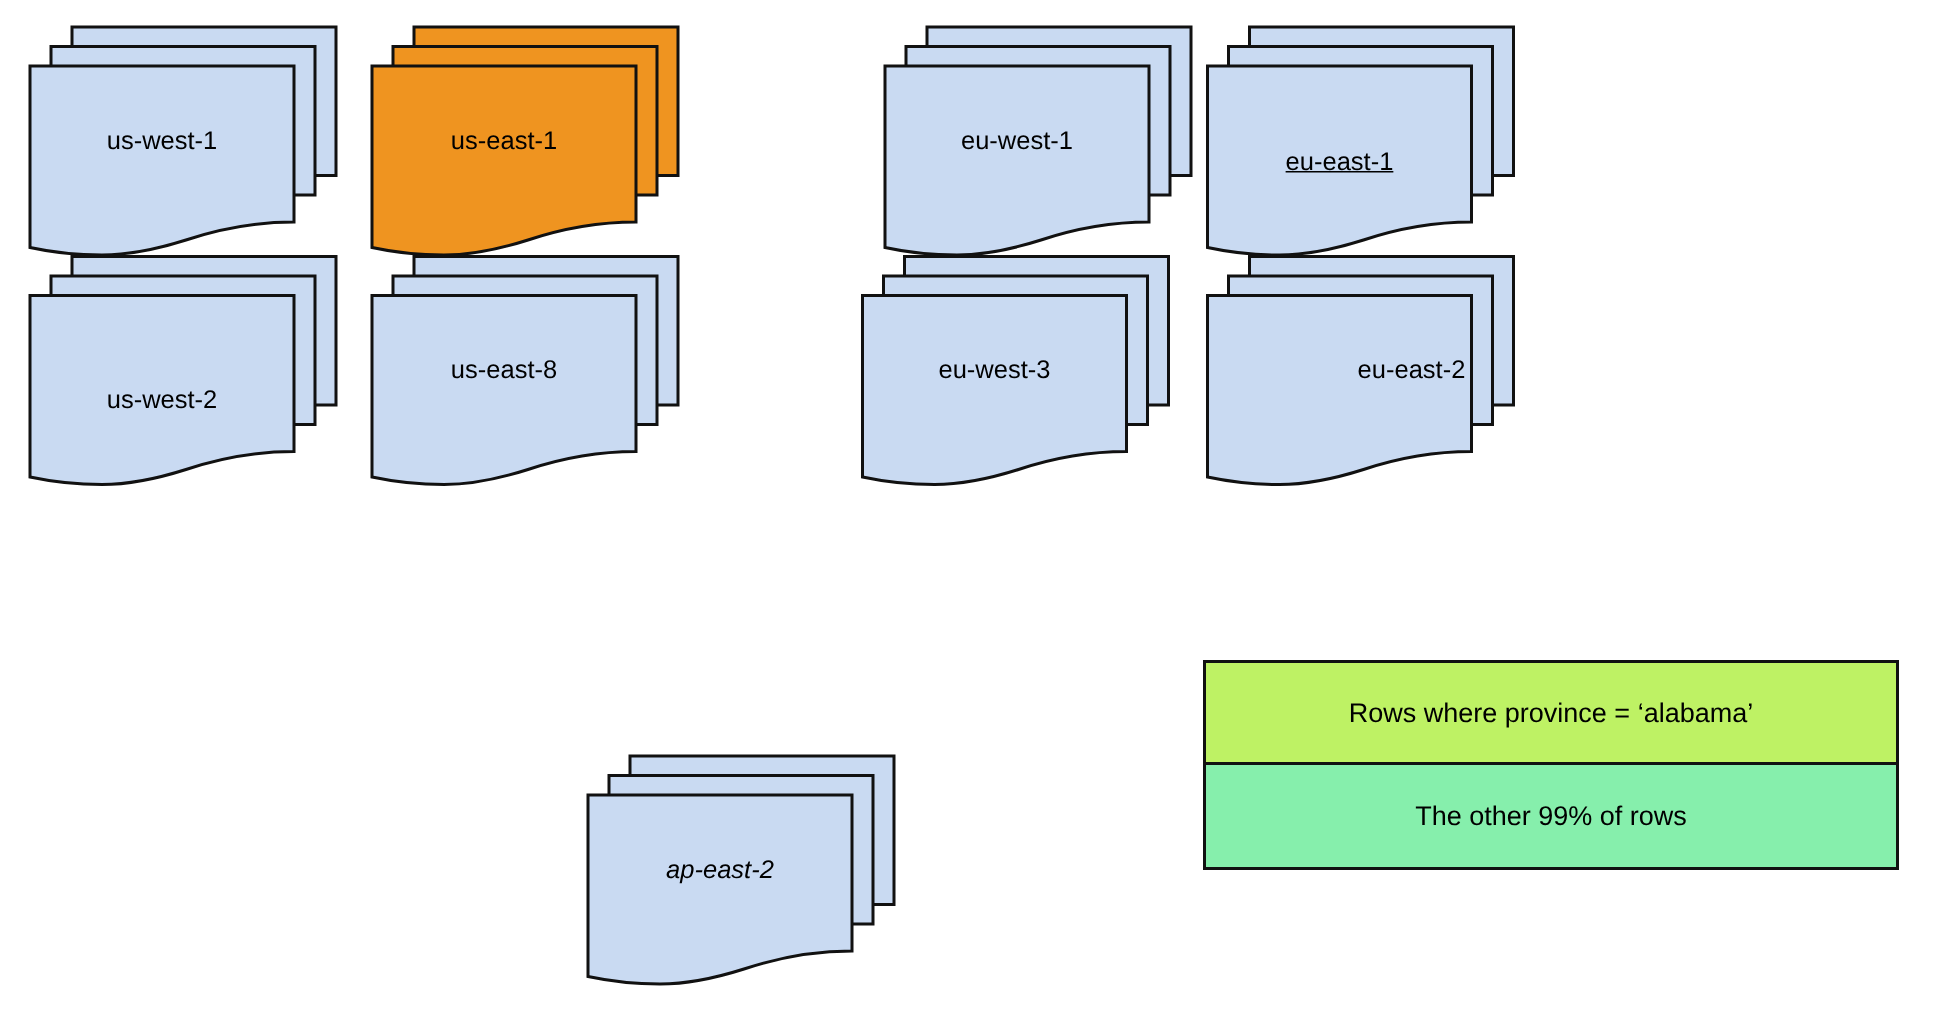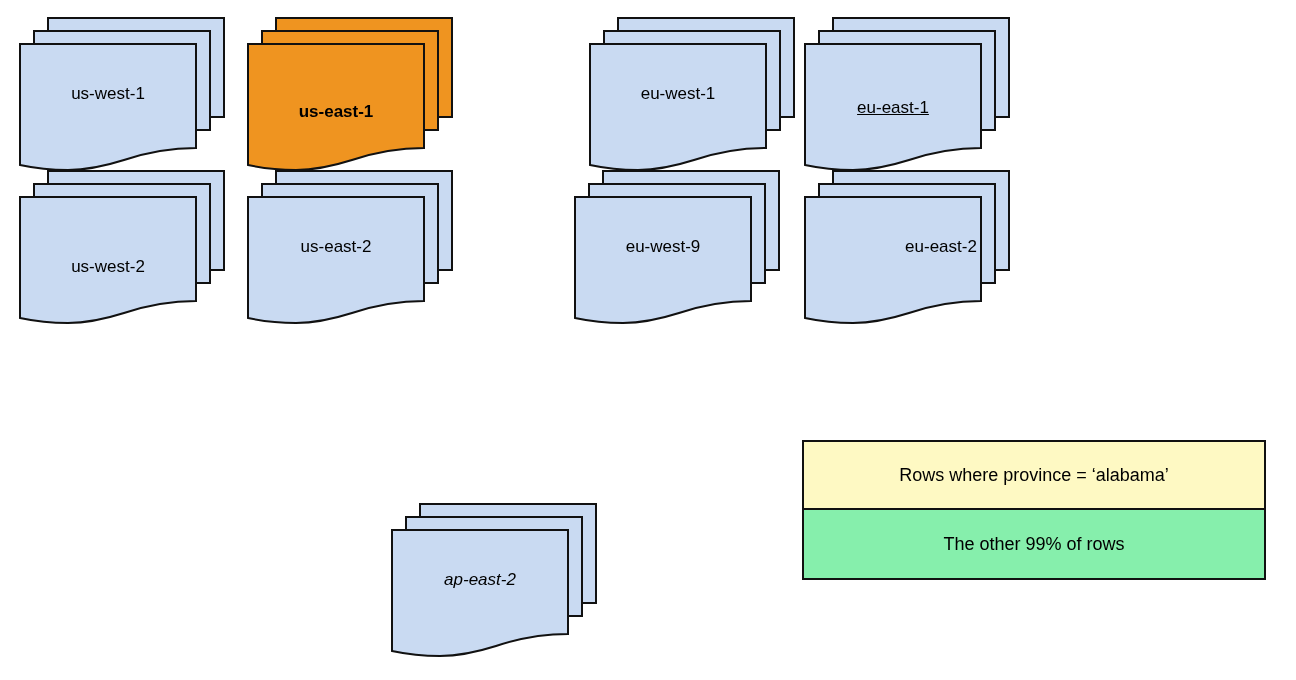--- a/index.html
+++ b/index.html
@@ -82,21 +82,21 @@
         <path d="M 0 0 L 176 0 L 176 104 C 150 104 128 108 104 116 C 82 123 66 126 48 126 C 30 126 14 124 0 121 Z" transform="translate(0,26)" fill="#c9daf2" stroke="#111111" stroke-width="2" stroke-linejoin="miter"></path>
       </svg>
       <div class="stack-label" style="top: 26px;">us-west-1</div>
     </div>
     <div class="doc-stack" style="left: 248px; top: 18px;">
       <svg width="230" height="160" viewBox="0 0 230 160">
         <path d="M 0 0 L 176 0 L 176 99 L 0 99 Z" transform="translate(28,0)" fill="#ef9420" stroke="#111111" stroke-width="2" stroke-linejoin="miter"></path>
         <path d="M 0 0 L 176 0 L 176 99 L 0 99 Z" transform="translate(14,13)" fill="#ef9420" stroke="#111111" stroke-width="2" stroke-linejoin="miter"></path>
         <path d="M 0 0 L 176 0 L 176 104 C 150 104 128 108 104 116 C 82 123 66 126 48 126 C 30 126 14 124 0 121 Z" transform="translate(0,26)" fill="#ef9420" stroke="#111111" stroke-width="2" stroke-linejoin="miter"></path>
       </svg>
-      <div class="stack-label" style="top: 44px; font-weight: bold;">us-east-1</div>
+      <div class="stack-label" style="top: 26px;">us-east-1</div>
     </div>
     <div class="doc-stack" style="left: 575px; top: 18px; margin-left: 15px;">
       <svg width="230" height="160" viewBox="0 0 230 160">
         <path d="M 0 0 L 176 0 L 176 99 L 0 99 Z" transform="translate(28,0)" fill="#c9daf2" stroke="#111111" stroke-width="2" stroke-linejoin="miter"></path>
         <path d="M 0 0 L 176 0 L 176 99 L 0 99 Z" transform="translate(14,13)" fill="#c9daf2" stroke="#111111" stroke-width="2" stroke-linejoin="miter"></path>
         <path d="M 0 0 L 176 0 L 176 104 C 150 104 128 108 104 116 C 82 123 66 126 48 126 C 30 126 14 124 0 121 Z" transform="translate(0,26)" fill="#c9daf2" stroke="#111111" stroke-width="2" stroke-linejoin="miter"></path>
       </svg>
       <div class="stack-label" style="top: 26px;">eu-west-1</div>
     </div>
     <div class="doc-stack" style="left: 805px; top: 18px;">
@@ -114,43 +114,43 @@
         <path d="M 0 0 L 176 0 L 176 104 C 150 104 128 108 104 116 C 82 123 66 126 48 126 C 30 126 14 124 0 121 Z" transform="translate(0,26)" fill="#c9daf2" stroke="#111111" stroke-width="2" stroke-linejoin="miter"></path>
       </svg>
       <div class="stack-label" style="top: 26px; margin-top: 20px;">us-west-2</div>
     </div>
     <div class="doc-stack" style="left: 248px; top: 171px;">
       <svg width="230" height="160" viewBox="0 0 230 160">
         <path d="M 0 0 L 176 0 L 176 99 L 0 99 Z" transform="translate(28,0)" fill="#c9daf2" stroke="#111111" stroke-width="2" stroke-linejoin="miter"></path>
         <path d="M 0 0 L 176 0 L 176 99 L 0 99 Z" transform="translate(14,13)" fill="#c9daf2" stroke="#111111" stroke-width="2" stroke-linejoin="miter"></path>
         <path d="M 0 0 L 176 0 L 176 104 C 150 104 128 108 104 116 C 82 123 66 126 48 126 C 30 126 14 124 0 121 Z" transform="translate(0,26)" fill="#c9daf2" stroke="#111111" stroke-width="2" stroke-linejoin="miter"></path>
       </svg>
-      <div class="stack-label" style="top: 26px;">us-east-2</div>
+      <div class="stack-label" style="top: 26px;">us-east-8</div>
     </div>
     <div class="doc-stack" style="left: 575px; top: 171px;">
       <svg width="230" height="160" viewBox="0 0 230 160">
         <path d="M 0 0 L 176 0 L 176 99 L 0 99 Z" transform="translate(28,0)" fill="#c9daf2" stroke="#111111" stroke-width="2" stroke-linejoin="miter"></path>
         <path d="M 0 0 L 176 0 L 176 99 L 0 99 Z" transform="translate(14,13)" fill="#c9daf2" stroke="#111111" stroke-width="2" stroke-linejoin="miter"></path>
         <path d="M 0 0 L 176 0 L 176 104 C 150 104 128 108 104 116 C 82 123 66 126 48 126 C 30 126 14 124 0 121 Z" transform="translate(0,26)" fill="#c9daf2" stroke="#111111" stroke-width="2" stroke-linejoin="miter"></path>
       </svg>
-      <div class="stack-label" style="top: 26px;">eu-west-9</div>
+      <div class="stack-label" style="top: 26px;">eu-west-3</div>
     </div>
     <div class="doc-stack" style="left: 805px; top: 171px;">
       <svg width="230" height="160" viewBox="0 0 230 160">
         <path d="M 0 0 L 176 0 L 176 99 L 0 99 Z" transform="translate(28,0)" fill="#c9daf2" stroke="#111111" stroke-width="2" stroke-linejoin="miter"></path>
         <path d="M 0 0 L 176 0 L 176 99 L 0 99 Z" transform="translate(14,13)" fill="#c9daf2" stroke="#111111" stroke-width="2" stroke-linejoin="miter"></path>
         <path d="M 0 0 L 176 0 L 176 104 C 150 104 128 108 104 116 C 82 123 66 126 48 126 C 30 126 14 124 0 121 Z" transform="translate(0,26)" fill="#c9daf2" stroke="#111111" stroke-width="2" stroke-linejoin="miter"></path>
       </svg>
       <div class="stack-label" style="top: 26px; padding-left: 48px;">eu-east-2</div>
     </div>
     <div class="doc-stack" style="left: 392px; top: 504px;">
       <svg width="230" height="160" viewBox="0 0 230 160">
         <path d="M 0 0 L 176 0 L 176 99 L 0 99 Z" transform="translate(28,0)" fill="#c9daf2" stroke="#111111" stroke-width="2" stroke-linejoin="miter"></path>
         <path d="M 0 0 L 176 0 L 176 99 L 0 99 Z" transform="translate(14,13)" fill="#c9daf2" stroke="#111111" stroke-width="2" stroke-linejoin="miter"></path>
         <path d="M 0 0 L 176 0 L 176 104 C 150 104 128 108 104 116 C 82 123 66 126 48 126 C 30 126 14 124 0 121 Z" transform="translate(0,26)" fill="#c9daf2" stroke="#111111" stroke-width="2" stroke-linejoin="miter"></path>
       </svg>
       <div class="stack-label" style="top: 26px; font-style: italic;">ap-east-2</div>
     </div>
     <div class="legend">
-      <div class="legend-row top" style="background: #fef9c3;">Rows where province = ‘alabama’</div>
+      <div class="legend-row top" style="background: #bef264;">Rows where province = ‘alabama’</div>
       <div class="legend-row" style="background: #86efac;">The other 99% of rows</div>
     </div>
   </div>
 
 </body></html>

